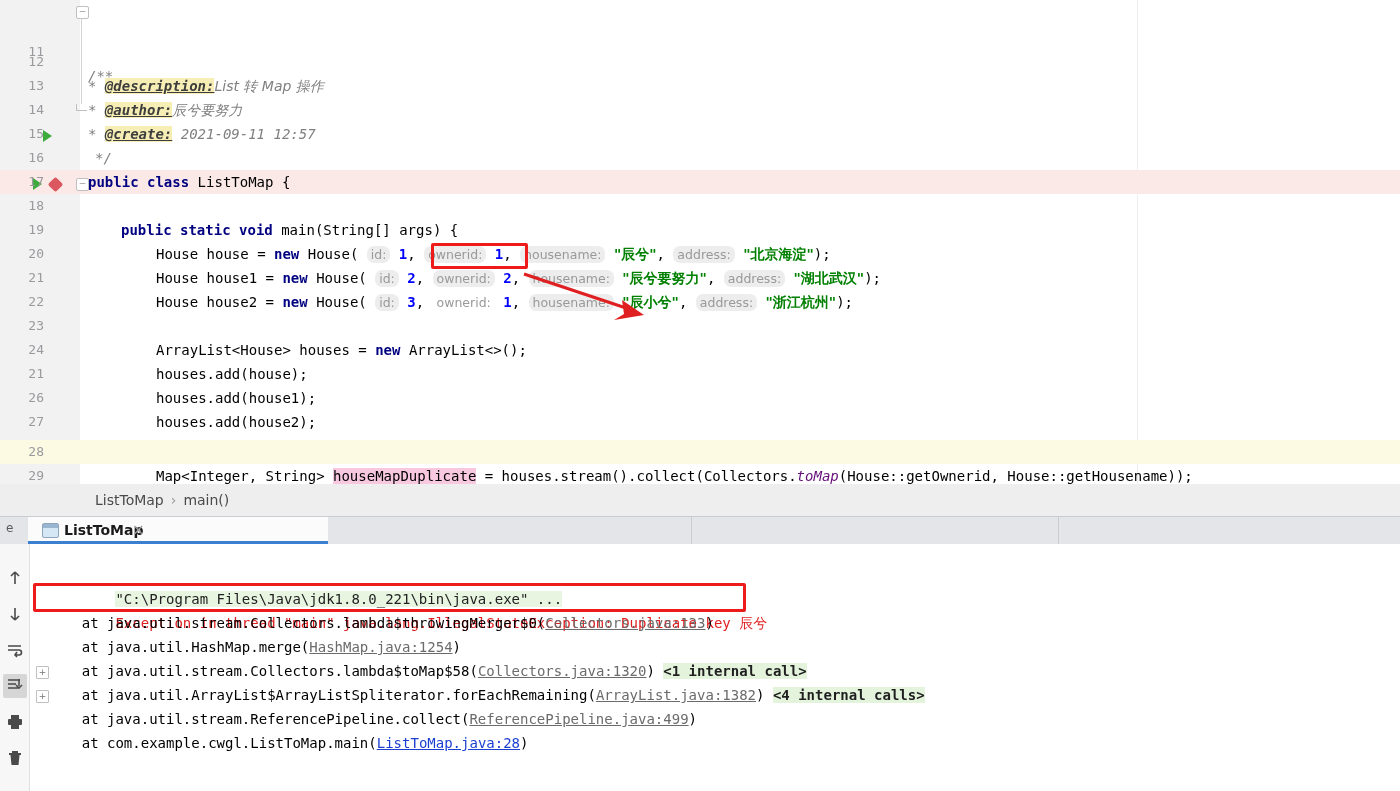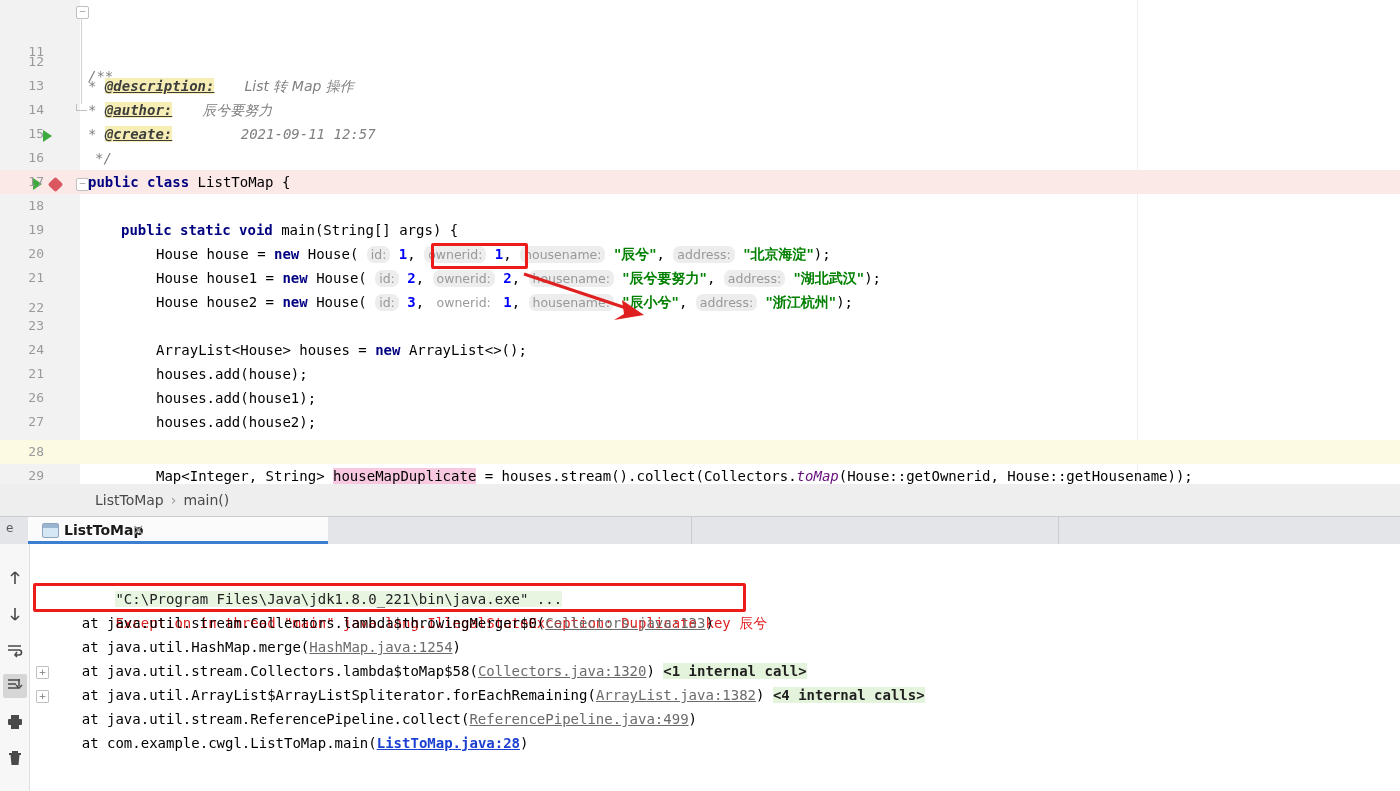--- a/index.html
+++ b/index.html
@@ -23,21 +23,21 @@
   .code{position:absolute;left:88px;white-space:pre;
         font-family:"DejaVu Sans Mono","Liberation Mono",monospace;font-size:14px;color:#000000;}
 
   .lbg-break{background:#fbe9e7;}
   .lbg-caret{background:#fcfae3;}
 
   
   .kw{color:#000080;font-weight:bold;}
   .cmt{color:#808080;font-style:italic;}
   .doctag{color:#3d3d3d;font-weight:bold;font-style:italic;text-decoration:underline;background:#f6eeb4;}
-  .docval{color:#808080;font-style:italic;margin-left:30px;}
+  .docval{color:#808080;font-style:italic;}
   .str{color:#008000;font-weight:bold;}
   .num{color:#0000ff;font-weight:bold;}
   .fld{color:#660e7a;font-weight:bold;font-style:italic;}
   .hint{color:#999999;background:#ededed;border-radius:7px;padding:1px 4px 1px 4px;font-size:12.5px;
         font-family:"DejaVu Sans","Liberation Sans",sans-serif;}
   .ident-hl{background:#f7c8e0;}
   .cjk{font-family:"DejaVu Sans","Liberation Sans",sans-serif;}
 
   
   .run-tri{position:absolute;width:0;height:0;border-left:9px solid #3cab3c;border-top:6px solid transparent;border-bottom:6px solid transparent;}
@@ -81,21 +81,21 @@
   .ctool{position:absolute;left:3px;width:24px;height:24px;}
   .ctool.sel{background:#d6d6d6;border-radius:2px;}
   .ctool svg{position:absolute;left:3px;top:3px;}
 
   .cbody{position:absolute;left:30px;top:27px;width:1370px;height:247px;background:#ffffff;overflow:hidden;}
   .cline{position:absolute;left:0;height:24px;line-height:24px;white-space:pre;font-size:14px;
          font-family:"DejaVu Sans Mono","Liberation Mono",monospace;color:#000000;}
   .c-cmdline{color:#222222;background:#e8f5e1;}
   .c-err{color:#e02020;}
   .c-link{color:#6b6b6b;text-decoration:underline;}
-  .c-link-active{color:#1b3fd1;text-decoration:underline;font-weight:bold;}
+  .c-link-active{color:#1b3fd1;text-decoration:underline;font-weight:normal;}
   .c-internal{color:#1f1f1f;background:#e4f3dc;font-weight:bold;}
   .c-done{color:#2222cc;}
   .expand{position:absolute;width:11px;height:11px;border:1px solid #c0c0c0;background:#fff;color:#777;
           font-size:9px;line-height:10px;text-align:center;border-radius:1px;
           font-family:"DejaVu Sans","Liberation Sans",sans-serif;}
   .err-box{position:absolute;border:3px solid #ee1b1b;border-radius:2px;box-sizing:border-box;}
 </style>
 </head>
 <body>
 
@@ -163,21 +163,21 @@
     <div class="line" style="top:218px;">
       <span class="lnum">20</span>
       <span class="code" style="left:156px;"><span>House house1 = </span><span class="kw">new</span><span> House(</span> <span class="hint">id:</span> <span class="num">2</span>, <span class="hint">ownerid:</span> <span class="num">2</span>, <span class="hint">housename:</span> <span class="str cjk">"辰兮要努力"</span>, <span class="hint">address:</span> <span class="str cjk">"湖北武汉"</span><span>);</span></span>
     </div>
 
     <div class="line" style="top:242px;">
       <span class="lnum">21</span>
       <span class="code" style="left:156px;"><span>House house2 = </span><span class="kw">new</span><span> House(</span> <span class="hint">id:</span> <span class="num">3</span>, <span class="hint" style="background:transparent;">ownerid:</span> <span class="num">1</span>, <span class="hint">housename:</span> <span class="str cjk">"辰小兮"</span>, <span class="hint">address:</span> <span class="str cjk">"浙江杭州"</span><span>);</span></span>
     </div>
 
-    <div class="line" style="top:272px;">
+    <div class="line" style="top:266px;">
       <span class="lnum">22</span>
     </div>
 
     <div class="line" style="top:290px;">
       <span class="lnum">23</span>
       <span class="code" style="left:156px;"><span>ArrayList&lt;House&gt; houses = </span><span class="kw">new</span><span> ArrayList&lt;&gt;();</span></span>
     </div>
 
     <div class="line" style="top:314px;">
       <span class="lnum">24</span>

